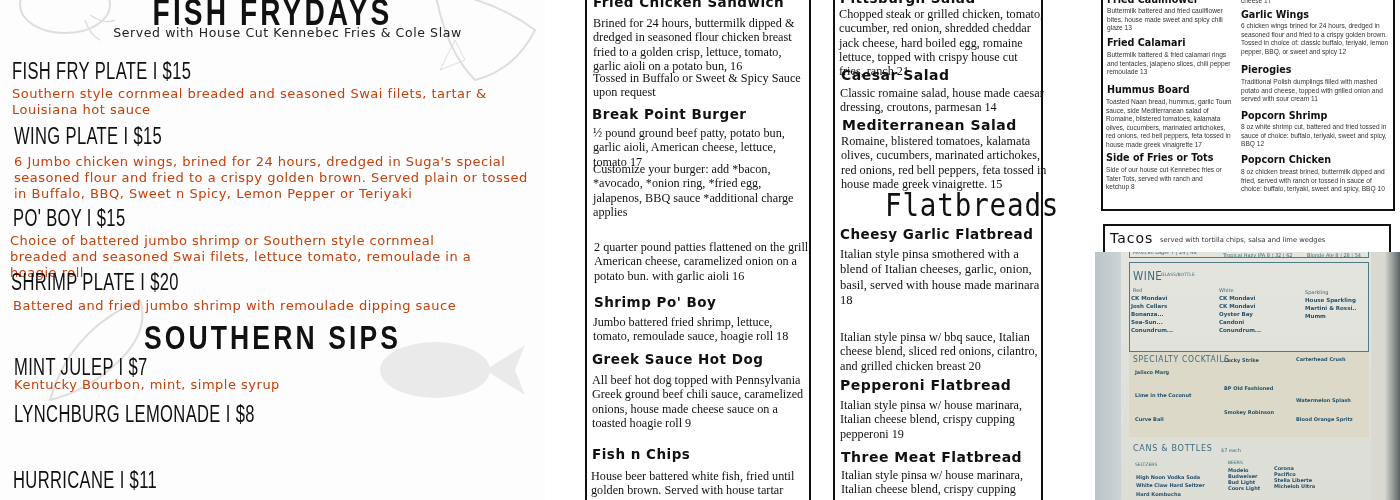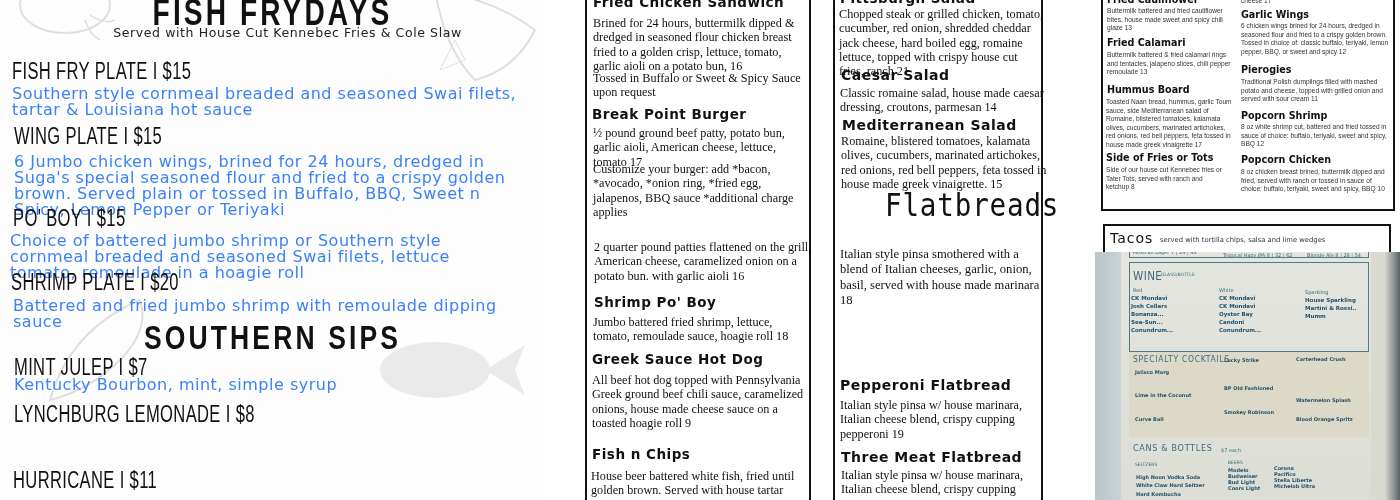--- a/index.html
+++ b/index.html
@@ -6,21 +6,21 @@
   html, body { width: 1400px; height: 500px; overflow: hidden; background: #fff; }
   body { position: relative; font-family: "DejaVu Sans", sans-serif; color: #111; }
 
   
   .p1 { position: absolute; left: 0; top: 0; width: 545px; height: 500px; background: #fdfdfd; overflow: hidden; }
   .fish-bg { position: absolute; opacity: 0.18; }
   .p1 .title { position: absolute; left: 0; width: 545px; text-align: center; font-family: "Liberation Sans", sans-serif; font-weight: bold; letter-spacing: 4px; transform: scaleX(0.78); transform-origin: center; }
   .p1 .t1 { top: -8px; font-size: 36px; }
   .p1 .sub { position: absolute; top: 25px; left: 0; width: 575px; text-align: center; font-size: 12.5px; letter-spacing: 0.6px; color: #222; }
   .p1 .item-name { position: absolute; font-family: "Liberation Sans Narrow", "Liberation Sans", sans-serif; font-size: 23px; transform: scaleX(0.72); transform-origin: left center; white-space: nowrap; letter-spacing: 0.5px; color: #111; }
-  .p1 .item-desc { position: absolute; font-size: 16px; line-height: 16px; letter-spacing: 0.5px; color: #3b82f6; }
+  .p1 .item-desc { position: absolute; font-size: 13px; line-height: 16px; letter-spacing: 0.5px; color: #c2410c; }
   .p1 .t2 { top: 318px; font-size: 34px; letter-spacing: 4px; }
 
   
   .p2 { position: absolute; left: 545px; top: 0; width: 280px; height: 500px; background: #fff; }
   .p2 .box { position: absolute; left: 40px; top: -4px; width: 226px; height: 510px; border: 2px solid #111; border-top: none; }
   .menu-h { position: absolute; font-family: "DejaVu Sans", sans-serif; font-weight: bold; font-size: 13.5px; letter-spacing: 0.5px; color: #111; white-space: nowrap; }
   .menu-d { position: absolute; font-family: "Liberation Serif", serif; font-size: 12.2px; line-height: 14.3px; color: #111; }
 
   
   .p3 { position: absolute; left: 825px; top: 0; width: 270px; height: 500px; background: #fff; }
@@ -123,22 +123,24 @@
   <div class="menu-d" style="left:14px;top:7px;width:206px">Chopped steak or grilled chicken, tomato, cucumber, red onion, shredded cheddar jack cheese, hard boiled egg, romaine lettuce, topped with crispy house cut fries, ranch  21</div>
 
   <div class="menu-h" style="left:16px;top:67px;font-size:14px">Caesar Salad</div>
   <div class="menu-d" style="left:15px;top:86px;width:206px">Classic  romaine salad, house made caesar dressing, croutons, parmesan  14</div>
 
   <div class="menu-h" style="left:17px;top:117px;font-size:14px">Mediterranean Salad</div>
   <div class="menu-d" style="left:16px;top:134px;width:206px">Romaine, blistered tomatoes, kalamata olives, cucumbers, marinated artichokes, red onions, red bell peppers, feta tossed in house made greek vinaigrette. 15</div>
 
   <div class="flat-title">Flatbreads</div>
 
+  <div class="menu-h" style="left:15px;top:226px">Cheesy Garlic Flatbread</div>
   <div class="menu-d" style="left:15px;top:247px;width:206px;font-size:12.6px;line-height:15.3px">Italian style pinsa smothered with a blend of Italian cheeses, garlic, onion, basil, served with house made marinara  18</div>
 
+  <div class="menu-d" style="left:15px;top:330px;width:210px">Italian style pinsa w/ bbq sauce, Italian cheese blend, sliced red onions, cilantro, and grilled chicken breast  20</div>
 
   <div class="menu-h" style="left:15px;top:377px;font-size:14px">Pepperoni Flatbread</div>
   <div class="menu-d" style="left:15px;top:398px;width:206px">Italian style pinsa w/ house marinara, Italian cheese blend,  crispy cupping pepperoni  19</div>
 
   <div class="menu-h" style="left:16px;top:449px;font-size:14px">Three Meat Flatbread</div>
   <div class="menu-d" style="left:16px;top:468px;width:206px">Italian style pinsa w/ house marinara, Italian cheese blend,  crispy cupping</div>
 </div>
 
 <div class="p4">
   <div class="box"></div>

